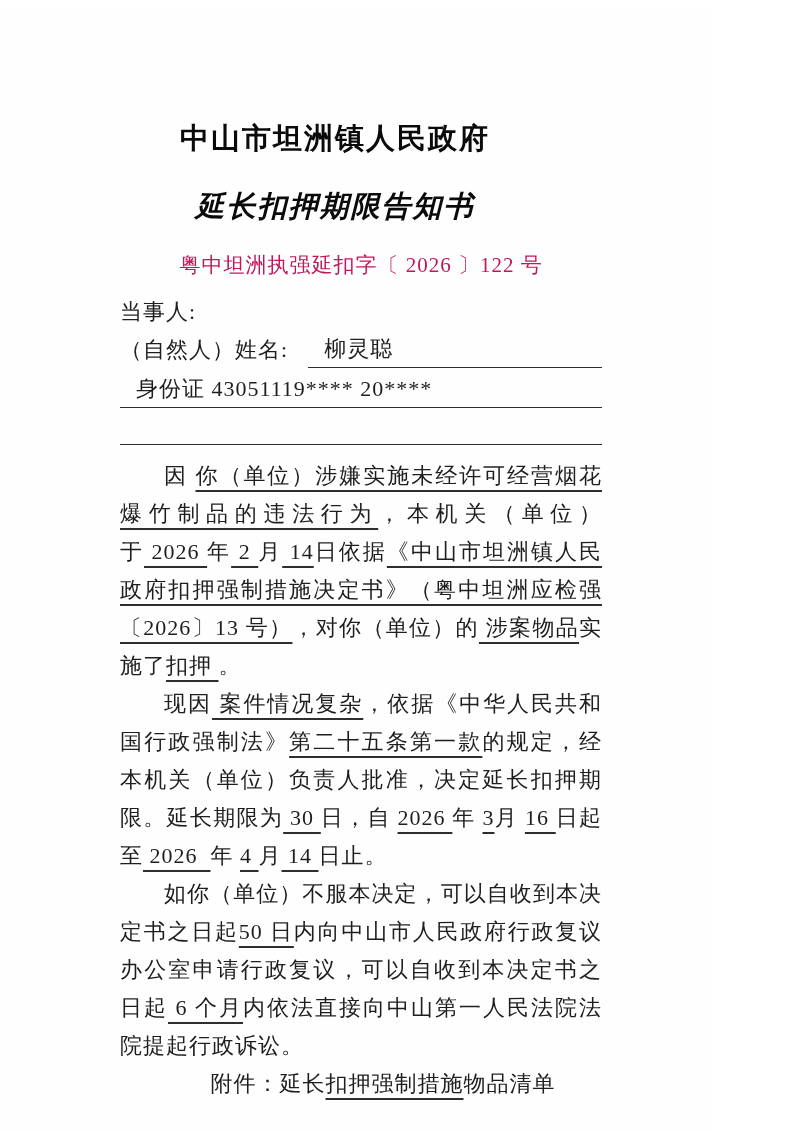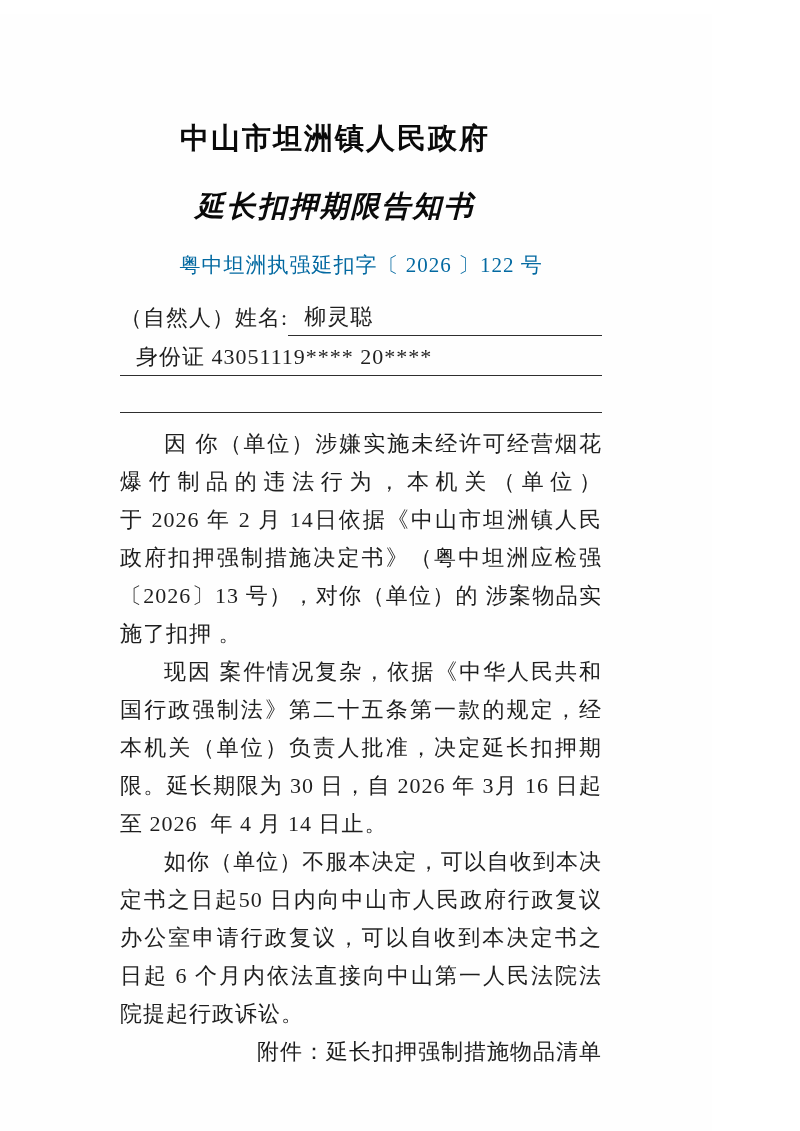--- a/index.html
+++ b/index.html
@@ -36,35 +36,36 @@
   .subtitle {
     margin-top: 24px;
     font-style: italic;
   }
   .docnum {
     margin-top: 22px;
     text-align: center;
     font-size: 21px;
     line-height: 30px;
     letter-spacing: 1px;
-    color: #0369a1;
+    color: #be185d;
   }
   .party {
     margin-top: 16px;
     font-size: 22px;
   }
   .party-heading {
     height: 32px;
     line-height: 32px;
     letter-spacing: 1px;
   }
   .field-row {
     height: 40px;
     display: flex;
     align-items: flex-end;
+    gap: 20px;
   }
   .field-label {
     white-space: nowrap;
     padding-bottom: 3px;
     letter-spacing: 1px;
   }
   .field-value {
     flex: 1;
     border-bottom: 1.6px solid #2e2e2e;
     padding: 0 0 3px 16px;
@@ -81,23 +82,24 @@
     font-size: 22px;
     line-height: 38px;
     text-align: justify;
     letter-spacing: 1px;
   }
   .body p {
     margin: 0;
     text-indent: 2em;
   }
   .body p.attachment {
-    text-align: right;
+    text-align: center;
   }
   .u {
+    text-decoration: underline;
     text-underline-offset: 7px;
     text-decoration-thickness: 1.5px;
     text-decoration-color: #2e2e2e;
   }
   .footer {
     margin-top: 72px;
     text-align: left;
     font-size: 13px;
     letter-spacing: 3px;
     color: #2a2a2a;
@@ -109,20 +111,21 @@
 <div class="page">
 
   <div class="title-block">
     <h1 class="title">中山市坦洲镇人民政府</h1>
     <h1 class="title subtitle">延长扣押期限告知书</h1>
   </div>
 
   <div class="docnum">粤中坦洲执强延扣字〔 2026 〕122 号</div>
 
   <div class="party">
+    <div class="party-heading">当事人:</div>
 
     <div class="field-row">
       <span class="field-label">（自然人）姓名:</span>
       <span class="field-value">柳灵聪</span>
     </div>
 
     <div class="field-row">
       <span class="field-value">身份证 43051119**** 20****</span>
     </div>
 

